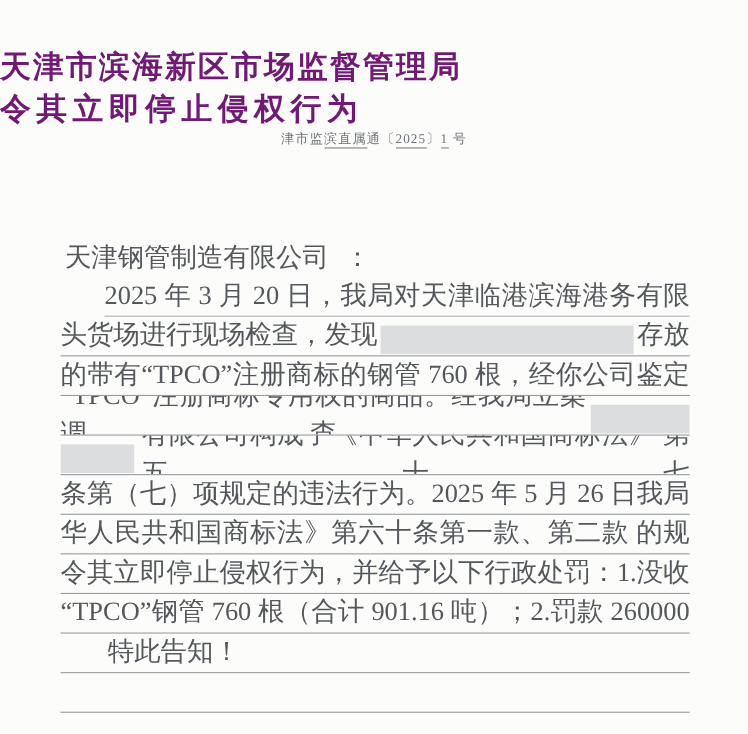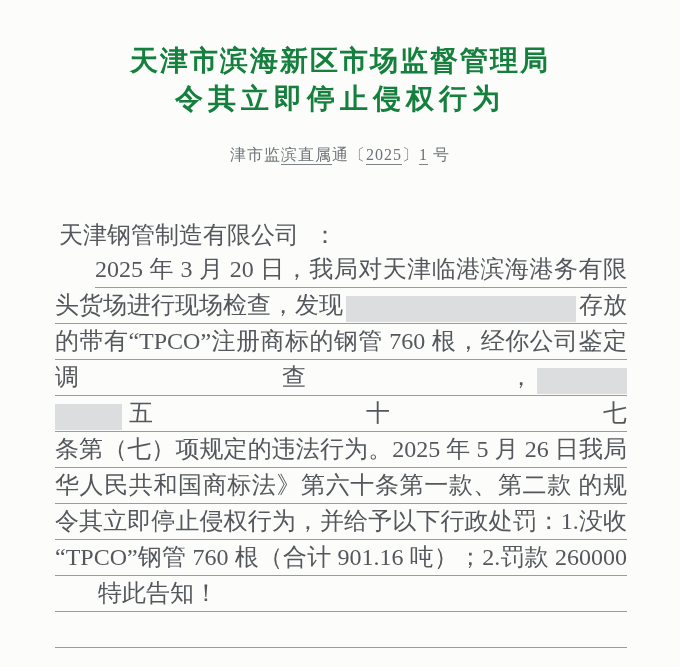--- a/index.html
+++ b/index.html
@@ -7,33 +7,32 @@
     position: relative;
     width: 680px;
     height: 667px;
     background: #fcfcfb;
     overflow: hidden;
     font-family: "Liberation Serif", "DejaVu Serif", serif;
   }
   .titles { padding-top: 42px; }
   .doc-title {
     margin: 0;
-    text-align: center;
+    text-align: left;
     font-family: "DejaVu Sans", "Liberation Sans", sans-serif;
     font-weight: 600;
     font-size: 28px;
     line-height: 38px;
-    color: #15803d;
+    color: #701a75;
     letter-spacing: 2px;
   }
   .doc-title.second { letter-spacing: 5px; }
   .docnum {
-    margin-top: 27px;
     text-align: center;
-    font-size: 16px;
+    font-size: 12px;
     color: #6e7377;
     letter-spacing: 1px;
     white-space: pre;
   }
   .docnum .u {
     border-bottom: 1px solid #7d8286;
     padding-bottom: 1px;
   }
   .bodywrap {
     position: absolute;
@@ -59,21 +58,21 @@
   .just { text-align: justify; text-align-last: justify; }
   .firstline .u-span {
     display: block;
     margin-left: 40px;
     border-bottom: 1px solid #989c9f;
     text-align: justify;
     text-align-last: justify;
     height: 36px;
     box-sizing: border-box;
   }
-  .flexline { display: flex; align-items: flex-end; }
+  .flexline { display: flex; align-items: center; }
   .flexline > span { white-space: nowrap; }
   .flexline .grow {
     flex: 1 1 auto;
     white-space: normal;
     text-align: justify;
     text-align-last: justify;
   }
   .redact {
     background: #dcddde;
     height: 26px;

